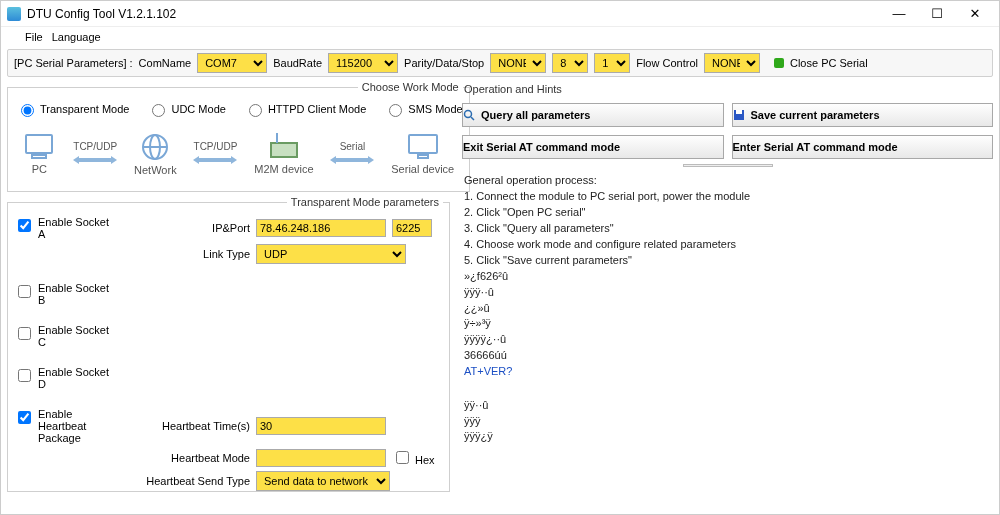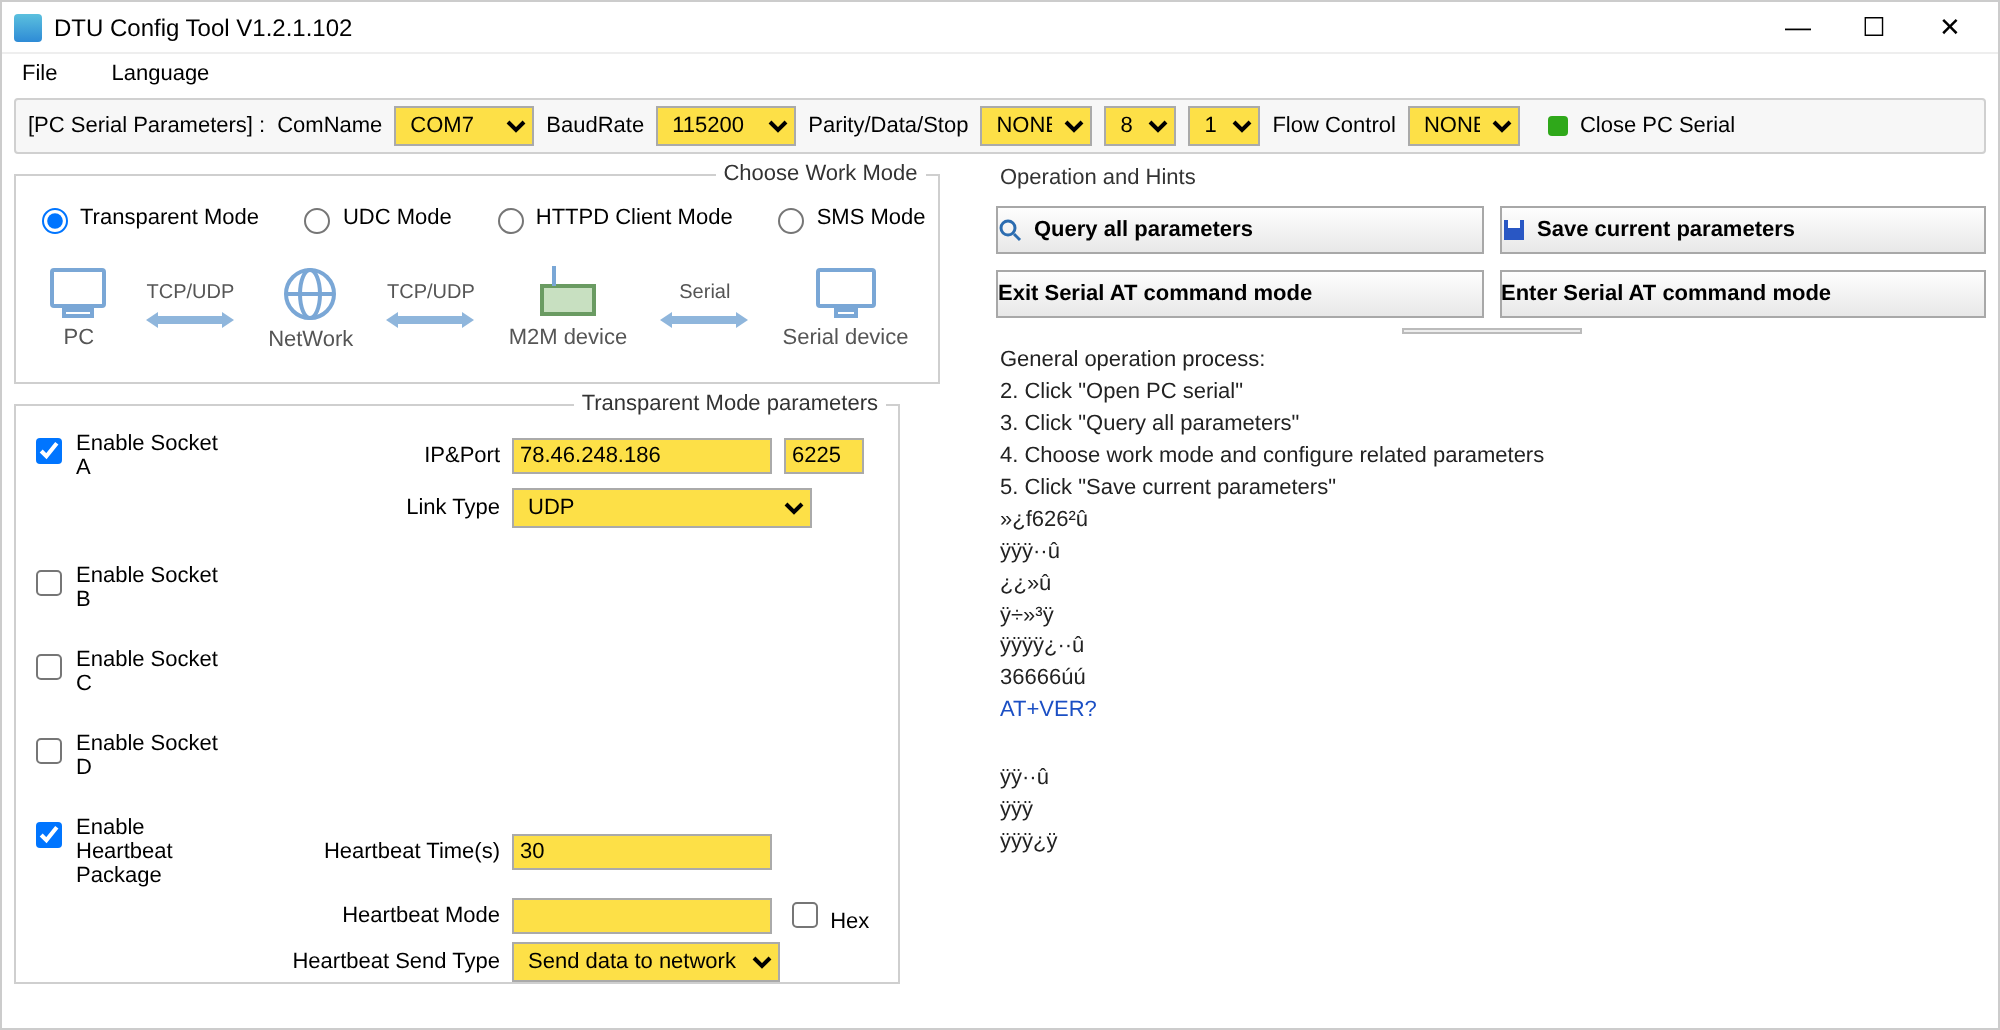--- a/index.html
+++ b/index.html
@@ -3,30 +3,30 @@
 <meta charset="utf-8">
 <style>
   * { box-sizing: border-box; font-family: "Segoe UI", Tahoma, sans-serif; font-size: 11px; }
   body { margin: 0; background: #fff; color: #000; }
   .window { width: 1000px; height: 515px; border: 1px solid #ccc; display: flex; flex-direction: column; background: #fff; }
   .titlebar { height: 26px; display: flex; align-items: center; padding: 0 6px; border-bottom: 1px solid #eee; }
   .titlebar .app-icon { width: 14px; height: 14px; background: linear-gradient(#5bc0de,#2e8bd6); margin-right: 6px; border-radius: 2px; }
   .titlebar .title { flex: 1; font-size: 12px; }
   .winbtns { display: flex; gap: 14px; padding-right: 6px; }
   .winbtn { width: 24px; height: 18px; display: flex; align-items: center; justify-content: center; font-size: 13px; cursor: pointer; }
-  .menubar { height: 20px; display: flex; align-items: center; gap: 27px; padding: 0 10px; }
+  .menubar { height: 20px; display: flex; align-items: center; gap: 9px; padding: 0 24px; }
   .menubar span { cursor: pointer; }
   .toolbar { height: 28px; border: 1px solid #d0d0d0; margin: 2px 6px; display: flex; align-items: center; gap: 6px; padding: 0 6px; background: #f7f7f7; border-radius: 2px; }
   .toolbar label { white-space: nowrap; }
   select, input[type=text] { border: 1px solid #aaa; background: #fde047; height: 18px; padding: 0 3px; font-size: 11px; }
   select { height: 20px; }
   .green-dot { width: 10px; height: 10px; background: #2fa81a; border-radius: 2px; display: inline-block; margin-left: 8px; }
   .main { flex: 1; display: flex; overflow: hidden; }
   .left { width: 455px; display: flex; flex-direction: column; border-right: 0; }
-  .right { flex: 1; display: flex; flex-direction: column; padding: 0 6px 6px 6px; margin-left: 36px; }
+  .right { flex: 1; display: flex; flex-direction: column; padding: 0 6px 6px 6px; }
   fieldset { border: 1px solid #cfcfcf; margin: 2px 6px; padding: 4px 6px 6px 6px; }
   legend { font-size: 11px; padding: 0 4px; color: #333; text-align: right; }
   .modes { display: flex; gap: 18px; align-items: center; margin: 4px 0 6px 2px; }
   .modes label { display: flex; align-items: center; gap: 3px; white-space: nowrap; }
   .diagram { height: 62px; display: flex; align-items: center; justify-content: space-around; margin-top: 2px; }
   .node { display: flex; flex-direction: column; align-items: center; gap: 2px; color: #555; }
   .node svg { stroke: #7aa7d6; fill: none; stroke-width: 2; }
   .arrow2 { width: 44px; height: 14px; }
   .conn { display:flex; flex-direction:column; align-items:center; }
   .conn-lbl { font-size:10px; color:#555; margin-bottom:1px; }
@@ -236,20 +236,21 @@
           </div>
         <div class="bigbtn">
             <span>Enter Serial AT command mode</span>
           </div>
       </div>
       <div class="splitter">
           <div></div>
         </div>
       <div class="log">
         <div>General operation process:</div>
+        <div>1. Connect the module to PC serial port, power the module</div>
         <div>2. Click "Open PC serial"</div>
         <div>3. Click "Query all parameters"</div>
         <div>4. Choose work mode and configure related parameters</div>
         <div>5. Click "Save current parameters"</div>
         <div>»¿f626²û</div>
         <div>ÿÿÿ··û</div>
         <div>¿¿»û</div>
         <div>ÿ÷»³ÿ</div>
         <div>ÿÿÿÿ¿··û</div>
         <div>36666úú</div>

